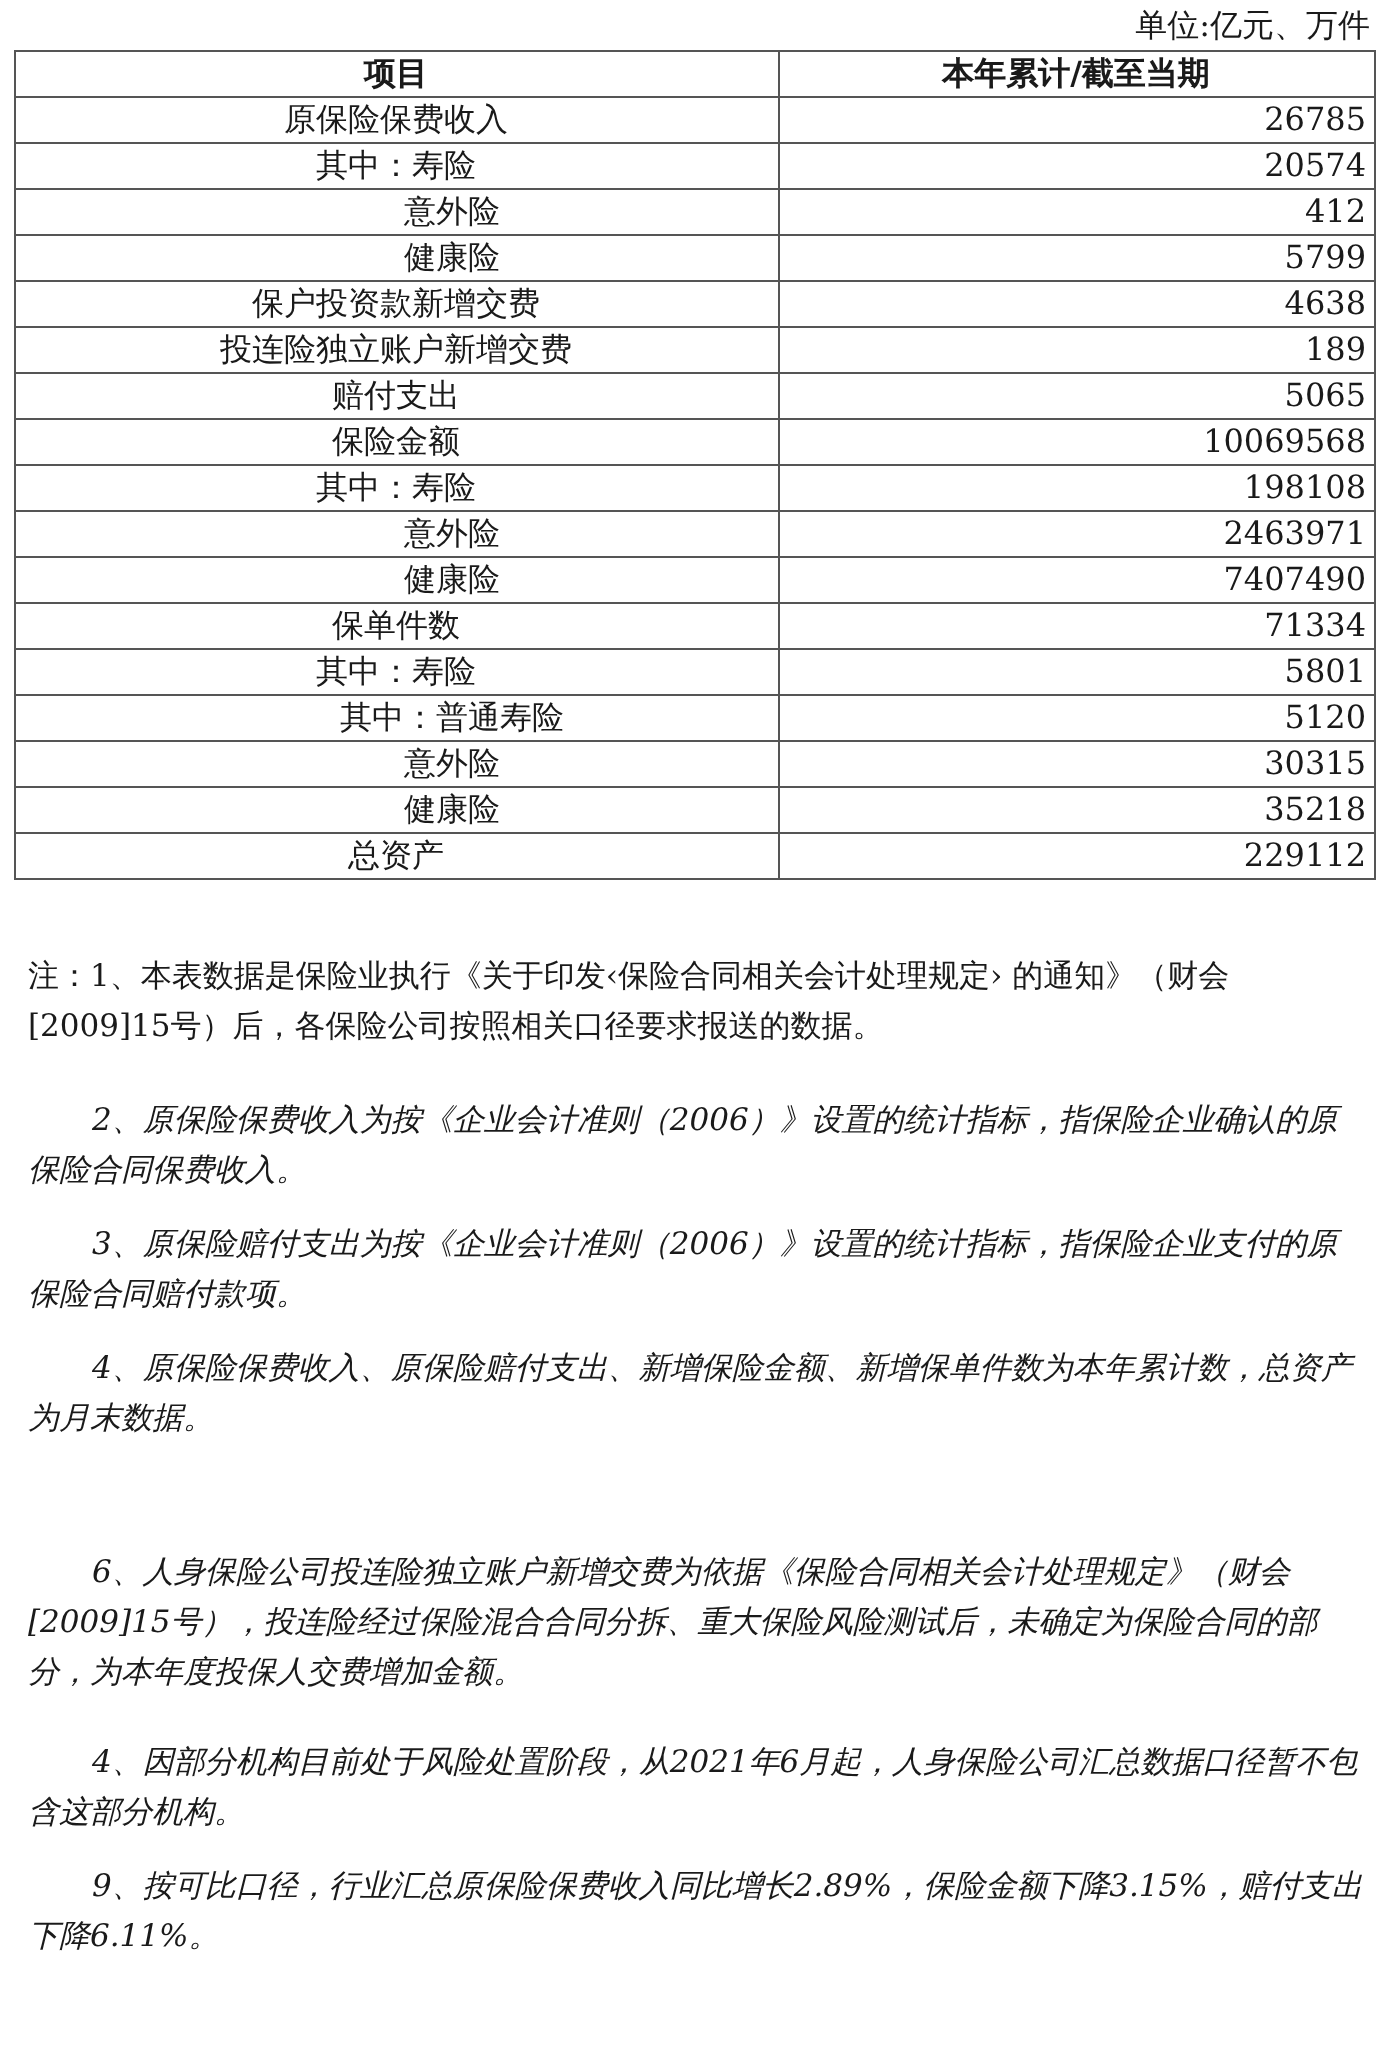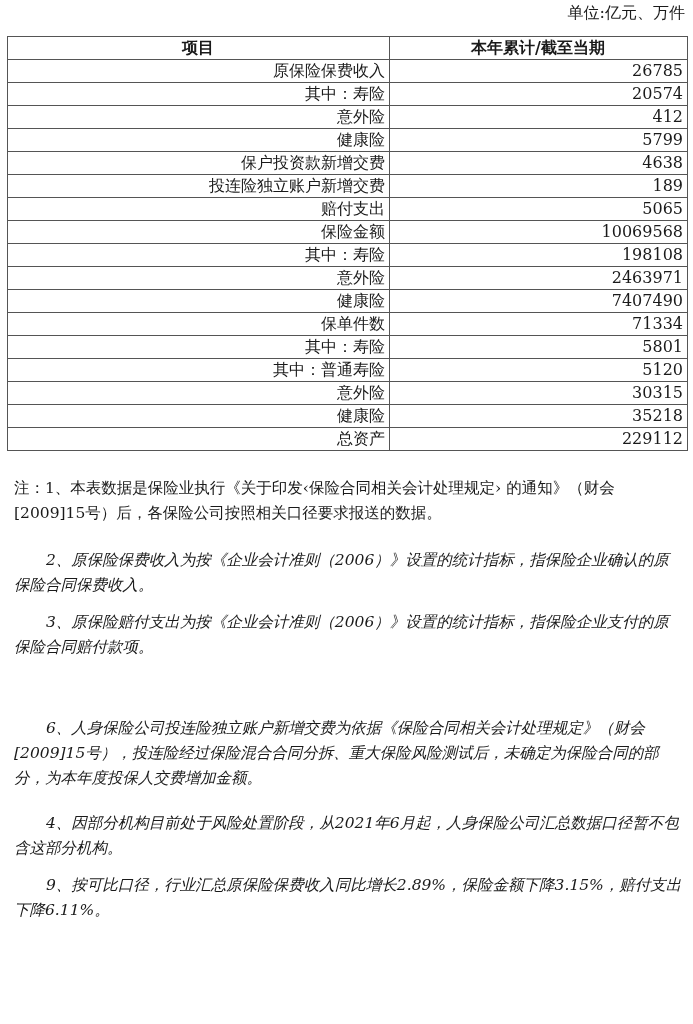--- a/index.html
+++ b/index.html
@@ -18,21 +18,21 @@
     .unit {
       position: absolute;
       top: 3px;
       right: 8px;
       font-size: 16px;
       line-height: 20px;
     }
     table.data {
       position: absolute;
       left: 7px;
-      top: 36px;
+      top: 25px;
       width: 680px;
       border-collapse: collapse;
       table-layout: fixed;
       font-size: 16px;
     }
     table.data td, table.data th {
       border: 1.5px solid #555;
       height: 22px;
       padding: 0 4px 0 3px;
       line-height: 22px;
@@ -40,21 +40,21 @@
       overflow: hidden;
       font-weight: bold;
       font-weight: normal;
     }
     table.data th {
       font-weight: bold;
       text-align: center;
     }
     col.c1 { width: 382px; }
     col.c2 { width: 298px; }
-    td.label { text-align: right; }
+    td.label { text-align: center; }
     td.label.indent1 { padding-left: 59px; }
     td.value { text-align: right; padding-right: 6px; }
     .notes {
       position: absolute;
       left: 10px;
       top: 472px;
       width: 676px;
       font-size: 15.5px;
       line-height: 25px;
     }
@@ -156,20 +156,21 @@
   </tbody>
 </table>
 
 <div class="notes">
   <p class="note">注：1、本表数据是保险业执行《关于印发‹保险合同相关会计处理规定› 的通知》（财会[2009]15号）后，各保险公司按照相关口径要求报送的数据。</p>
   <div class="gap-md"></div>
   <p class="note indent">2、原保险保费收入为按《企业会计准则（2006）》设置的统计指标，指保险企业确认的原保险合同保费收入。</p>
   <div class="gap-xs"></div>
   <p class="note indent">3、原保险赔付支出为按《企业会计准则（2006）》设置的统计指标，指保险企业支付的原保险合同赔付款项。</p>
   <div class="gap-xs"></div>
+  <p class="note indent">4、原保险保费收入、原保险赔付支出、新增保险金额、新增保单件数为本年累计数，总资产为月末数据。</p>
   <div class="gap-md"></div>
   <div class="gap-lg"></div>
   <p class="note indent">6、人身保险公司投连险独立账户新增交费为依据《保险合同相关会计处理规定》（财会[2009]15号），投连险经过保险混合合同分拆、重大保险风险测试后，未确定为保险合同的部分，为本年度投保人交费增加金额。</p>
   <div class="gap-sm"></div>
   <div class="gap-xs"></div>
   <p class="note indent">4、因部分机构目前处于风险处置阶段，从2021年6月起，人身保险公司汇总数据口径暂不包含这部分机构。</p>
   <div class="gap-xs"></div>
   <p class="note indent">9、按可比口径，行业汇总原保险保费收入同比增长2.89%，保险金额下降3.15%，赔付支出下降6.11%。</p>
 </div>
 

